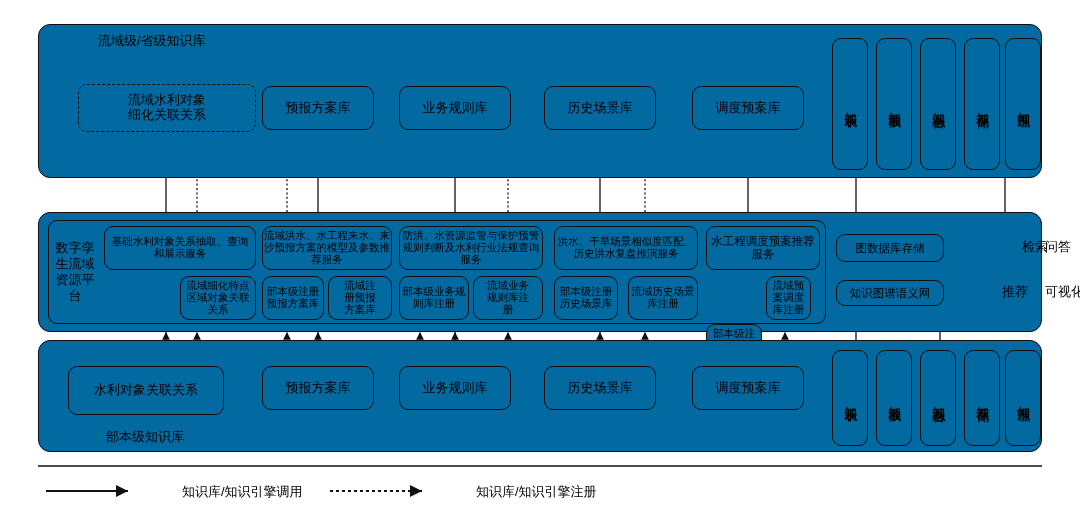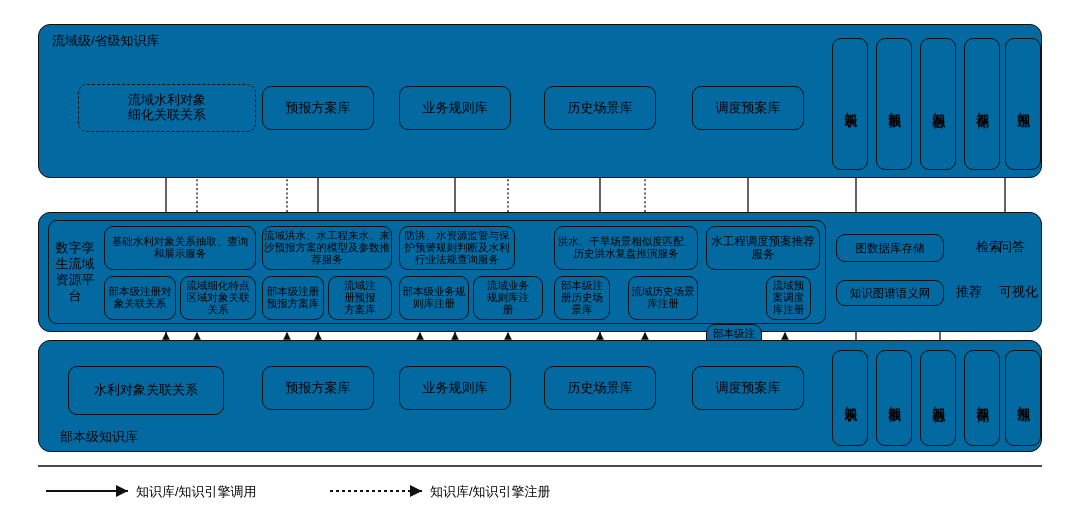--- a/index.html
+++ b/index.html
@@ -41,20 +41,21 @@
     border-style: dashed;
   }
   .vert {
     writing-mode: vertical-rl;
     text-orientation: upright;
     letter-spacing: 1px;
   }
   .lbl {
     position: absolute;
     white-space: nowrap;
+    margin-left: 46px;
   }
   .txt {
     display: block;
     white-space: pre-line;
   }
   .tiny { font-size: 10.5px; }
   .small { font-size: 11.5px; }
   .mid { font-size: 13px; }
   svg.lines {
     position: absolute;
@@ -176,51 +177,48 @@
 
   <div class="box rounded" style="left:48px; top:220px; width:778px; height:104px;"></div>
 
   <div class="box mid" style="left:52px; top:226px; width:46px; height:92px; border:none;">
     <span class="txt" style="line-height:1.25;">数字孪生流域资源平台</span>
   </div>
 
   <div class="box rounded tiny" style="left:104px; top:226px; width:152px; height:44px; padding:2px;">
     <span class="txt">基础水利对象关系抽取、查询和展示服务</span>
   </div>
-  <div class="box rounded tiny" style="left:104px; top:276px; width:72px; height:44px; padding:1px;">
-    <span class="txt">部本级注册对象关联关系</span>
-  </div>
   <div class="box rounded tiny" style="left:180px; top:276px; width:76px; height:44px; padding:1px;">
     <span class="txt">流域细化特点区域对象关联关系</span>
   </div>
 
   <div class="box rounded tiny" style="left:262px; top:226px; width:130px; height:44px; padding:1px;">
     <span class="txt">流域洪水、水工程来水、来沙预报方案的模型及参数推荐服务</span>
   </div>
   <div class="box rounded tiny" style="left:262px; top:276px; width:62px; height:44px; padding:1px;">
     <span class="txt">部本级注册预报方案库</span>
   </div>
   <div class="box rounded tiny" style="left:328px; top:276px; width:64px; height:44px; padding:11px;">
     <span class="txt">流域注册预报方案库</span>
   </div>
 
-  <div class="box rounded tiny" style="left:399px; top:226px; width:116px; height:44px; padding:1px;">
+  <div class="box rounded tiny" style="left:399px; top:226px; width:144px; height:44px; padding:1px;">
     <span class="txt">防洪、水资源监管与保护预警规则判断及水利行业法规查询服务</span>
   </div>
   <div class="box rounded tiny" style="left:399px; top:276px; width:70px; height:44px; padding:1px;">
     <span class="txt">部本级业务规则库注册</span>
   </div>
   <div class="box rounded tiny" style="left:473px; top:276px; width:70px; height:44px; padding:10px;">
     <span class="txt">流域业务规则库注册</span>
   </div>
 
   <div class="box rounded tiny" style="left:554px; top:226px; width:144px; height:44px; padding:1px;">
     <span class="txt">洪水、干旱场景相似度匹配、历史洪水复盘推演服务</span>
   </div>
-  <div class="box rounded tiny" style="left:554px; top:276px; width:56px; height:44px; padding:1px;">
+  <div class="box rounded tiny" style="left:554px; top:276px; width:64px; height:44px; padding:1px;">
     <span class="txt">部本级注册历史场景库</span>
   </div>
   <div class="box rounded tiny" style="left:628px; top:276px; width:70px; height:44px; padding:1px;">
     <span class="txt">流域历史场景库注册</span>
   </div>
 
   <div class="box rounded small" style="left:706px; top:226px; width:114px; height:44px; padding:1px;">
     <span class="txt">水工程调度预案推荐服务</span>
   </div>
   <div class="box rounded tiny" style="left:706px; top:276px; width:56px; height:44px; padding:1px;margin-top:48px;">

